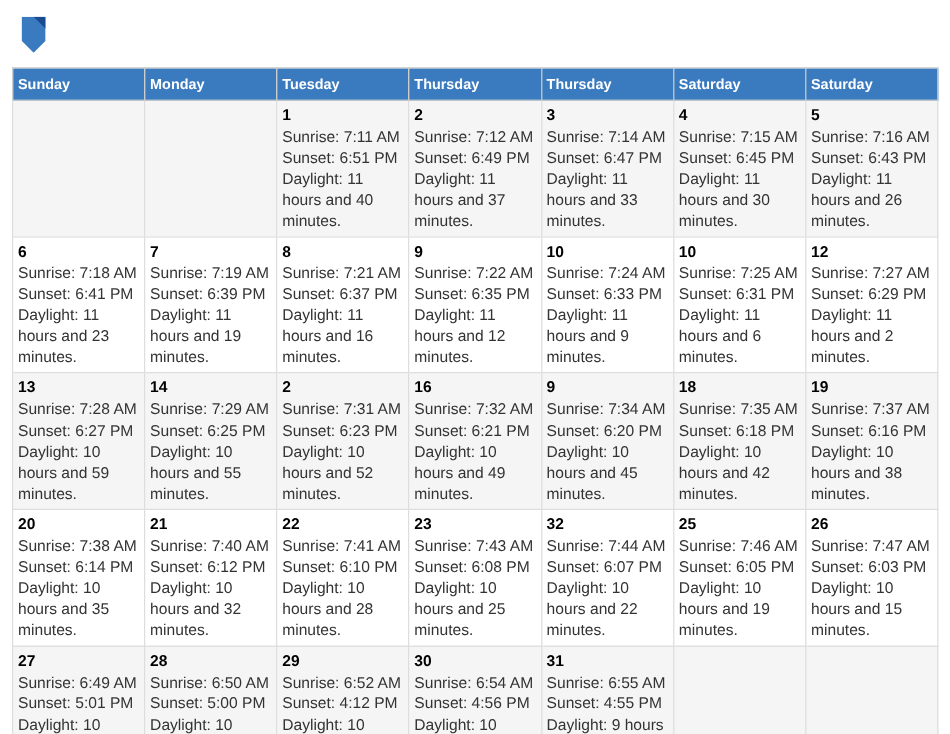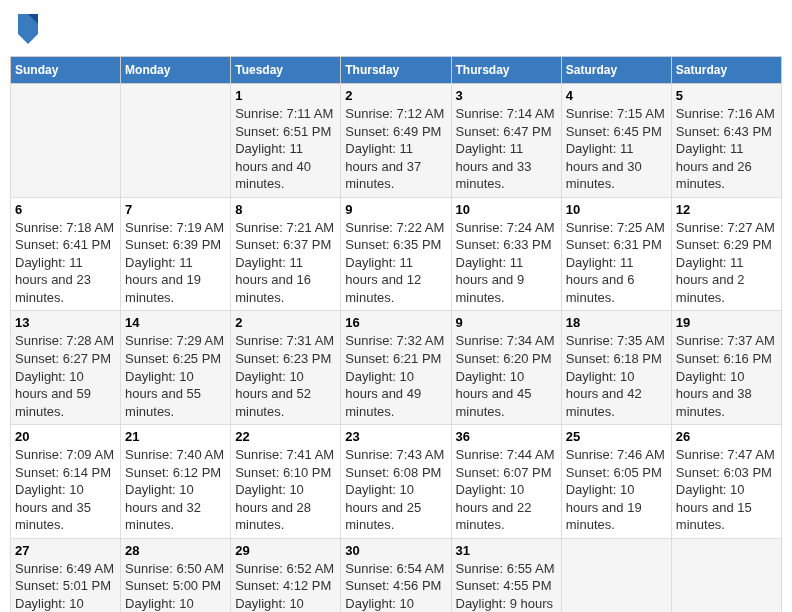--- a/index.html
+++ b/index.html
@@ -241,21 +241,21 @@
         <td>
           <span class="day-number">19</span>
           <div class="cell-info">Sunrise: 7:37 AM
 Sunset: 6:16 PM
 Daylight: 10 hours and 38 minutes.</div>
         </td>
       </tr>
       <tr>
         <td>
           <span class="day-number">20</span>
-          <div class="cell-info">Sunrise: 7:09 AM
+          <div class="cell-info">Sunrise: 7:38 AM
 Sunset: 6:14 PM
 Daylight: 10 hours and 35 minutes.</div>
         </td>
         <td>
           <span class="day-number">21</span>
           <div class="cell-info">Sunrise: 7:40 AM
 Sunset: 6:12 PM
 Daylight: 10 hours and 32 minutes.</div>
         </td>
         <td>
@@ -264,21 +264,21 @@
 Sunset: 6:10 PM
 Daylight: 10 hours and 28 minutes.</div>
         </td>
         <td>
           <span class="day-number">23</span>
           <div class="cell-info">Sunrise: 7:43 AM
 Sunset: 6:08 PM
 Daylight: 10 hours and 25 minutes.</div>
         </td>
         <td>
-          <span class="day-number">36</span>
+          <span class="day-number">32</span>
           <div class="cell-info">Sunrise: 7:44 AM
 Sunset: 6:07 PM
 Daylight: 10 hours and 22 minutes.</div>
         </td>
         <td>
           <span class="day-number">25</span>
           <div class="cell-info">Sunrise: 7:46 AM
 Sunset: 6:05 PM
 Daylight: 10 hours and 19 minutes.</div>
         </td>

